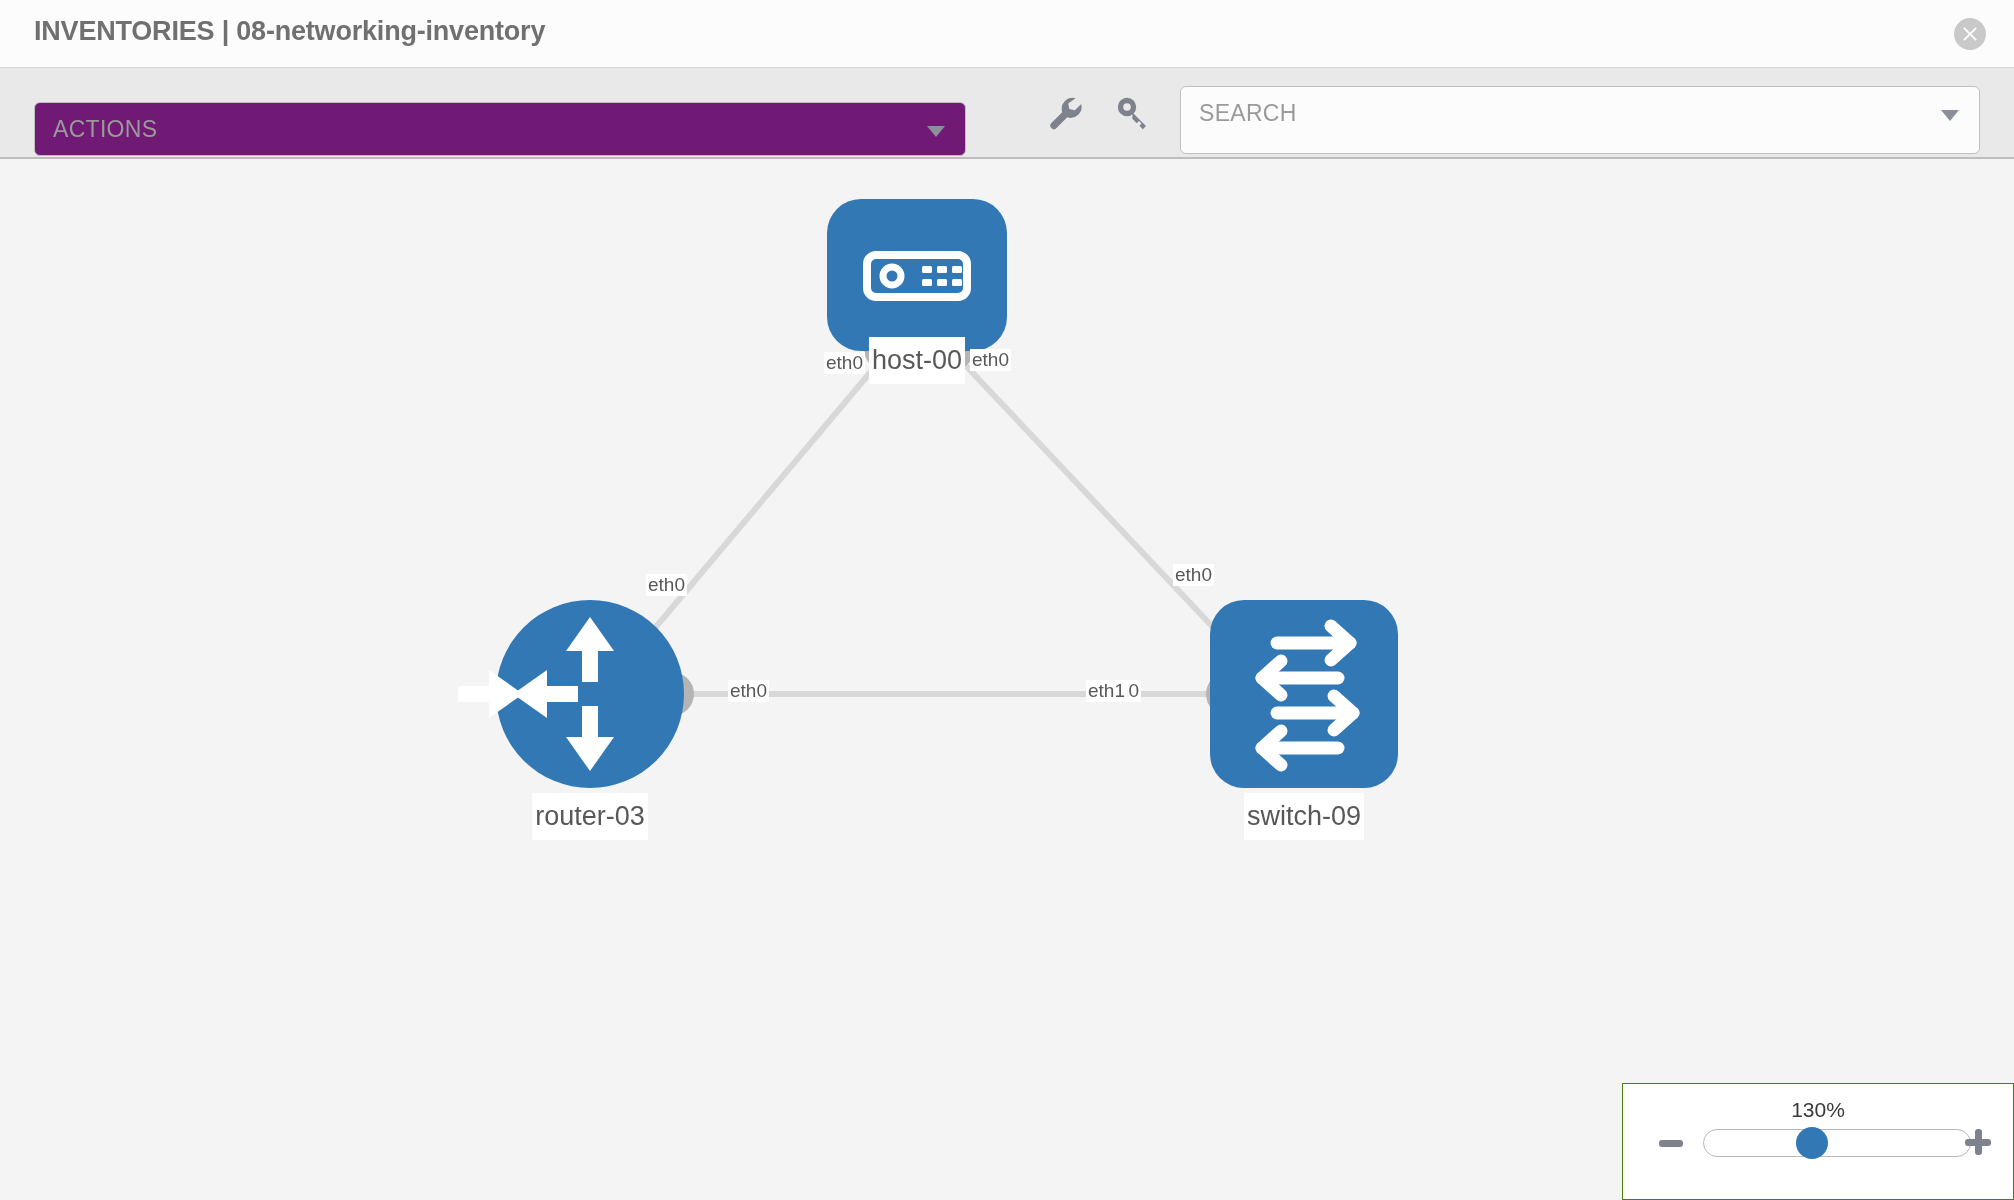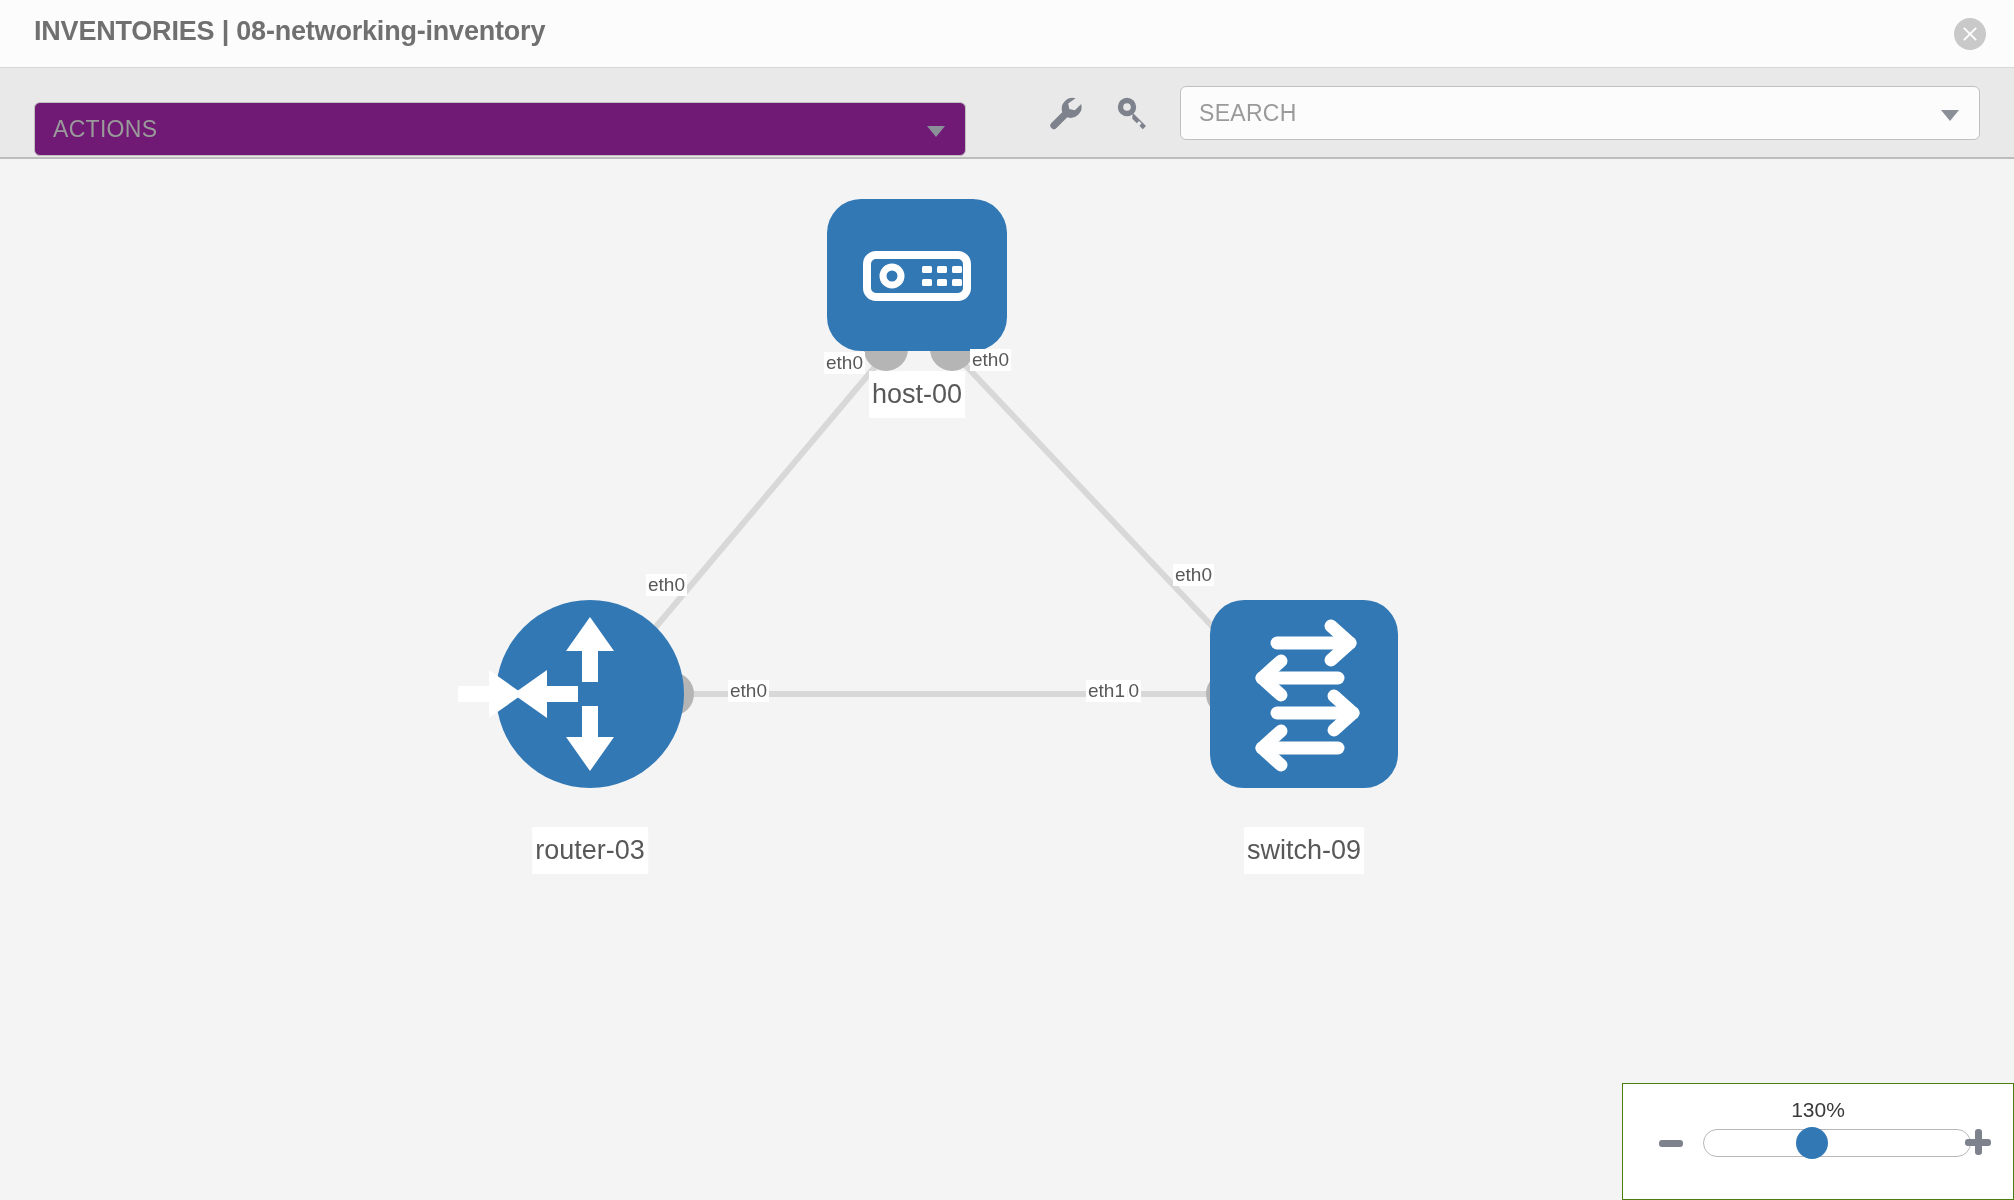--- a/index.html
+++ b/index.html
@@ -52,42 +52,42 @@
   }
   .tool-icon {
     position: absolute; top: 22px;
     width: 46px; height: 46px; cursor: pointer;
   }
   .tool-icon.wrench { left: 1042px; }
   .tool-icon.key { left: 1110px; }
 
   .search-box {
     position: absolute; left: 1180px; top: 18px;
-    width: 800px; height: 54px;
+    width: 800px; height: 68px;
     background: #fcfcfc; border: 1px solid #c0c0c0; border-radius: 6px;
     cursor: text;
   }
   .search-label {
     position: absolute; left: 18px; top: 13px;
     font-size: 23px; color: #9a9a9a; letter-spacing: 0.3px;
   }
 
   
   .canvas {
     position: absolute; top: 159px; left: 0; width: 2012px; height: 1041px;
     background: #f4f4f4; overflow: hidden;
   }
   .topology-svg { position: absolute; top: 0; left: 0; }
 
   
   .node-label {
     position: absolute;
     font-size: 27px; color: #585858;
     background: #ffffff; padding: 8px 3px;
-    white-space: nowrap; transform: translateX(-50%); margin-top: 34px;
+    white-space: nowrap; transform: translateX(-50%);
   }
   .iface-label {
     position: absolute;
     font-size: 19px; color: #585858;
     background: #ffffff; padding: 0 2px;
     white-space: nowrap;
   }
 
   
   .zoom-panel {

